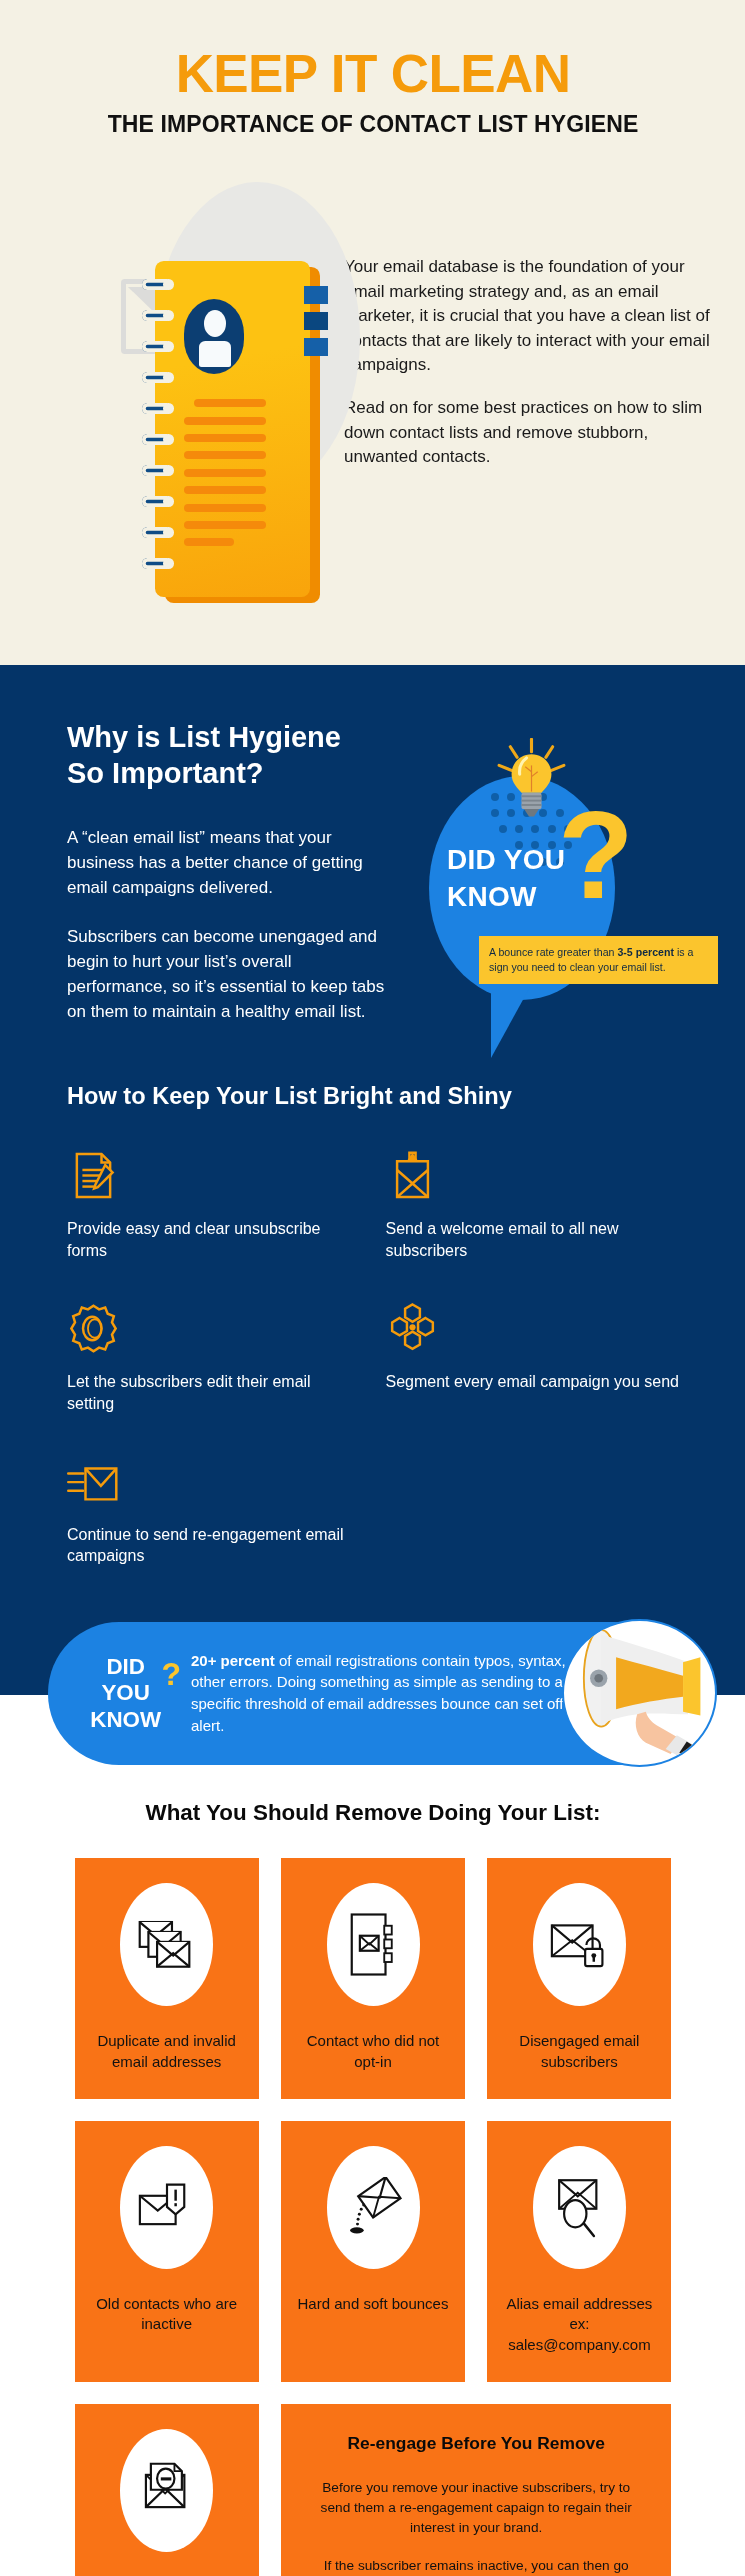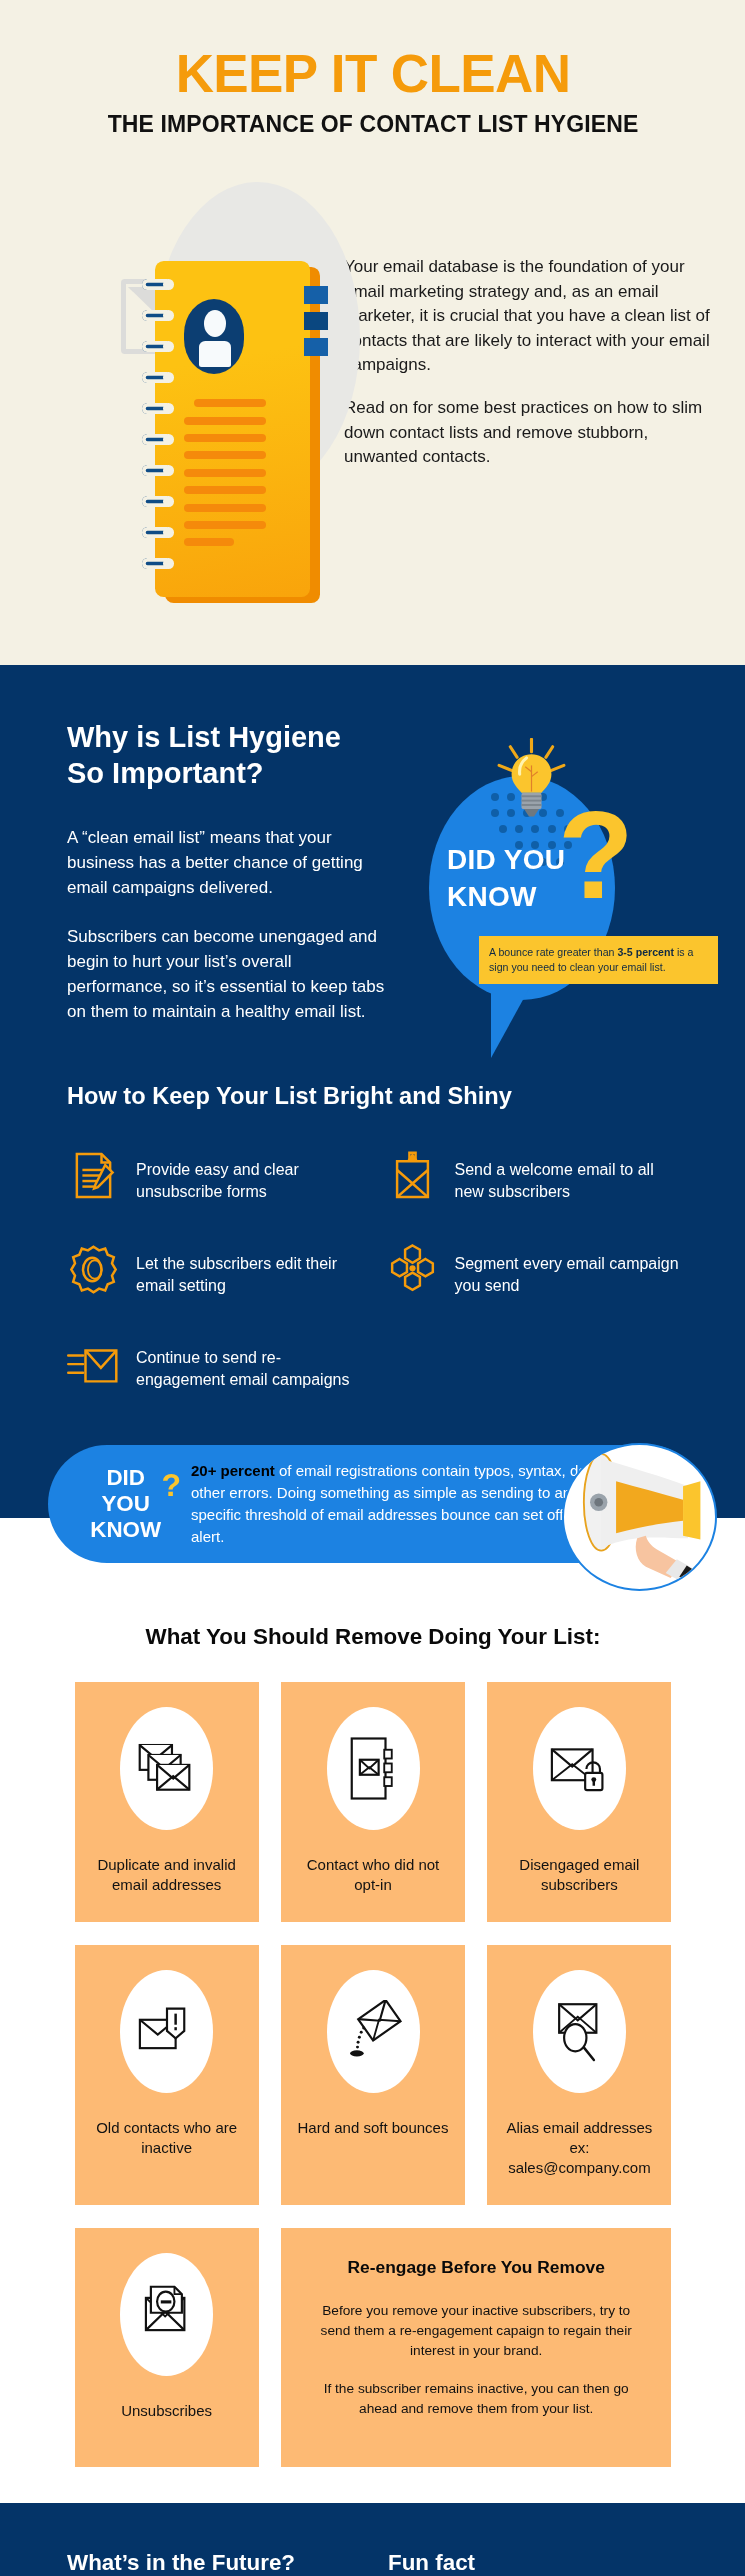--- a/index.html
+++ b/index.html
@@ -171,62 +171,62 @@
   .sec-how { padding:8.7px 0 35px 0; }
   .how-h {
     color:#ffffff; font-weight:bold; font-size:23.6px;
     padding-left:67px; margin-bottom:39px;
   }
   .how-grid {
     display:grid; grid-template-columns:1fr 1fr;
     row-gap:41px; column-gap:25px;
     padding:0 67px;
   }
-  .how-item { display:flex; align-items:flex-end; gap:16px; }
+  .how-item { display:flex; align-items:flex-start; gap:16px;flex-direction:column; }
   .how-icon { flex:0 0 53px; width:53px; height:53px; }
   .how-label { color:#ffffff; font-size:16px; line-height:1.34; }
 
   
   .banner-wrap { position:relative; height:186px; }
   .banner-bg-top { position:absolute; inset:0 0 50% 0; background:#043468; }
   .banner-bg-bot { position:absolute; inset:50% 0 0 0; background:#ffffff; }
   .banner {
     position:absolute; left:48px; top:20px;
-    width:659px; height:118px;
+    width:659px; height:143px;
     background:#1C82E2; border-radius:71px;
     display:flex; align-items:center;
   }
   .banner-left {
     flex:0 0 143px; text-align:center;
     color:#ffffff; font-weight:bold; font-size:22.4px;
     line-height:1.18; position:relative; padding-left:12.4px;
   }
   .banner-left .q { color:#FBC52D; font-size:32px; }
   .banner-body { flex:1; padding:0 18.6px 0 0; }
   .banner-body p { color:#ffffff; font-size:15px; line-height:1.46; }
-  .banner-body .hl { color:#000000; font-weight:bold;margin-top:24px; }
+  .banner-body .hl { color:#ffffff; font-weight:bold;margin-top:24px; }
   .mega {
     position:absolute; right:-10px; top:-2.5px;
     width:155px; height:148px;
     background:#ffffff; border-radius:50%;
     border:2.5px solid #1C82E2; overflow:hidden;
   }
 
   
   .sec-remove { background:#ffffff; padding:12.4px 0 36px 0; }
   .remove-h {
     text-align:center; color:#0A0A0A;
     font-weight:bold; font-size:22.4px; margin-bottom:32px;
   }
   .cards {
     display:grid; grid-template-columns:repeat(3,184px);
     gap:22.4px; justify-content:center;
   }
   .card {
-    background:#fdba74; padding:25px 16px 27px 16px;
+    background:#f97316; padding:25px 16px 27px 16px;
     display:flex; flex-direction:column; align-items:center;
     min-height:216px;
   }
   .card .bubble {
     width:93px; height:123px; background:#ffffff;
     border-radius:47px/62px;
     display:flex; align-items:center; justify-content:center;
     margin-bottom:25px;
   }
   .card .cap {

